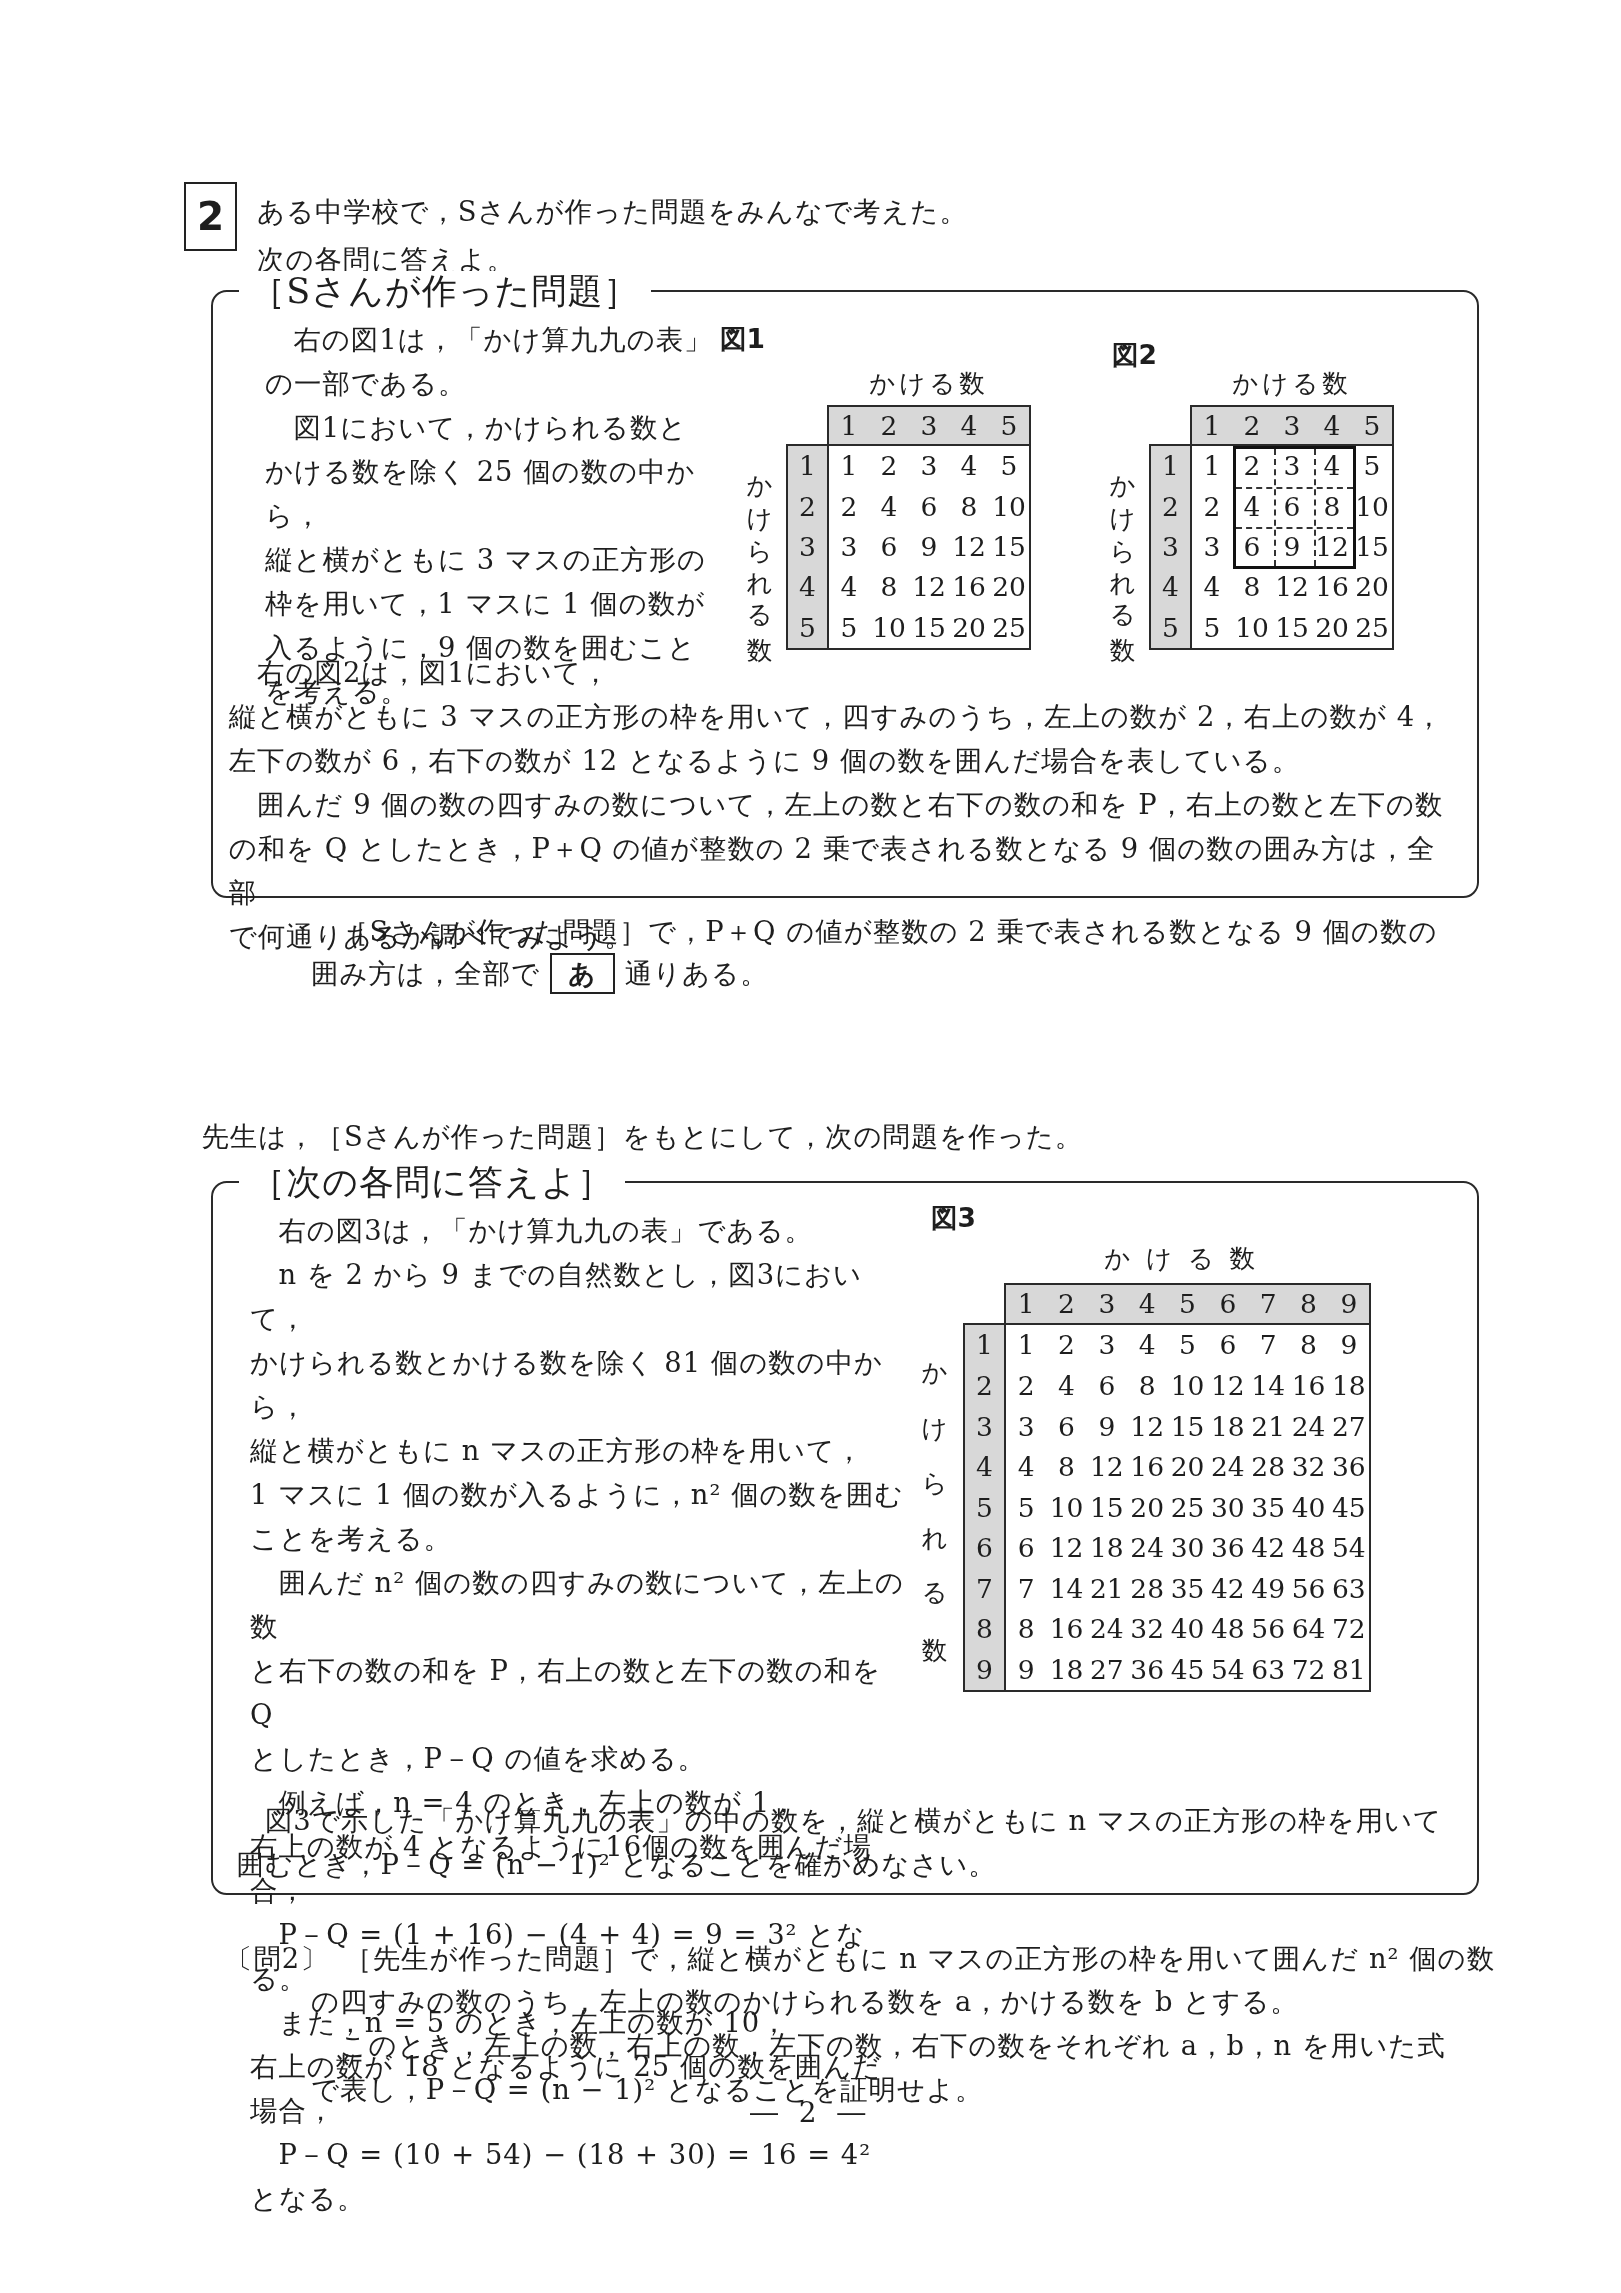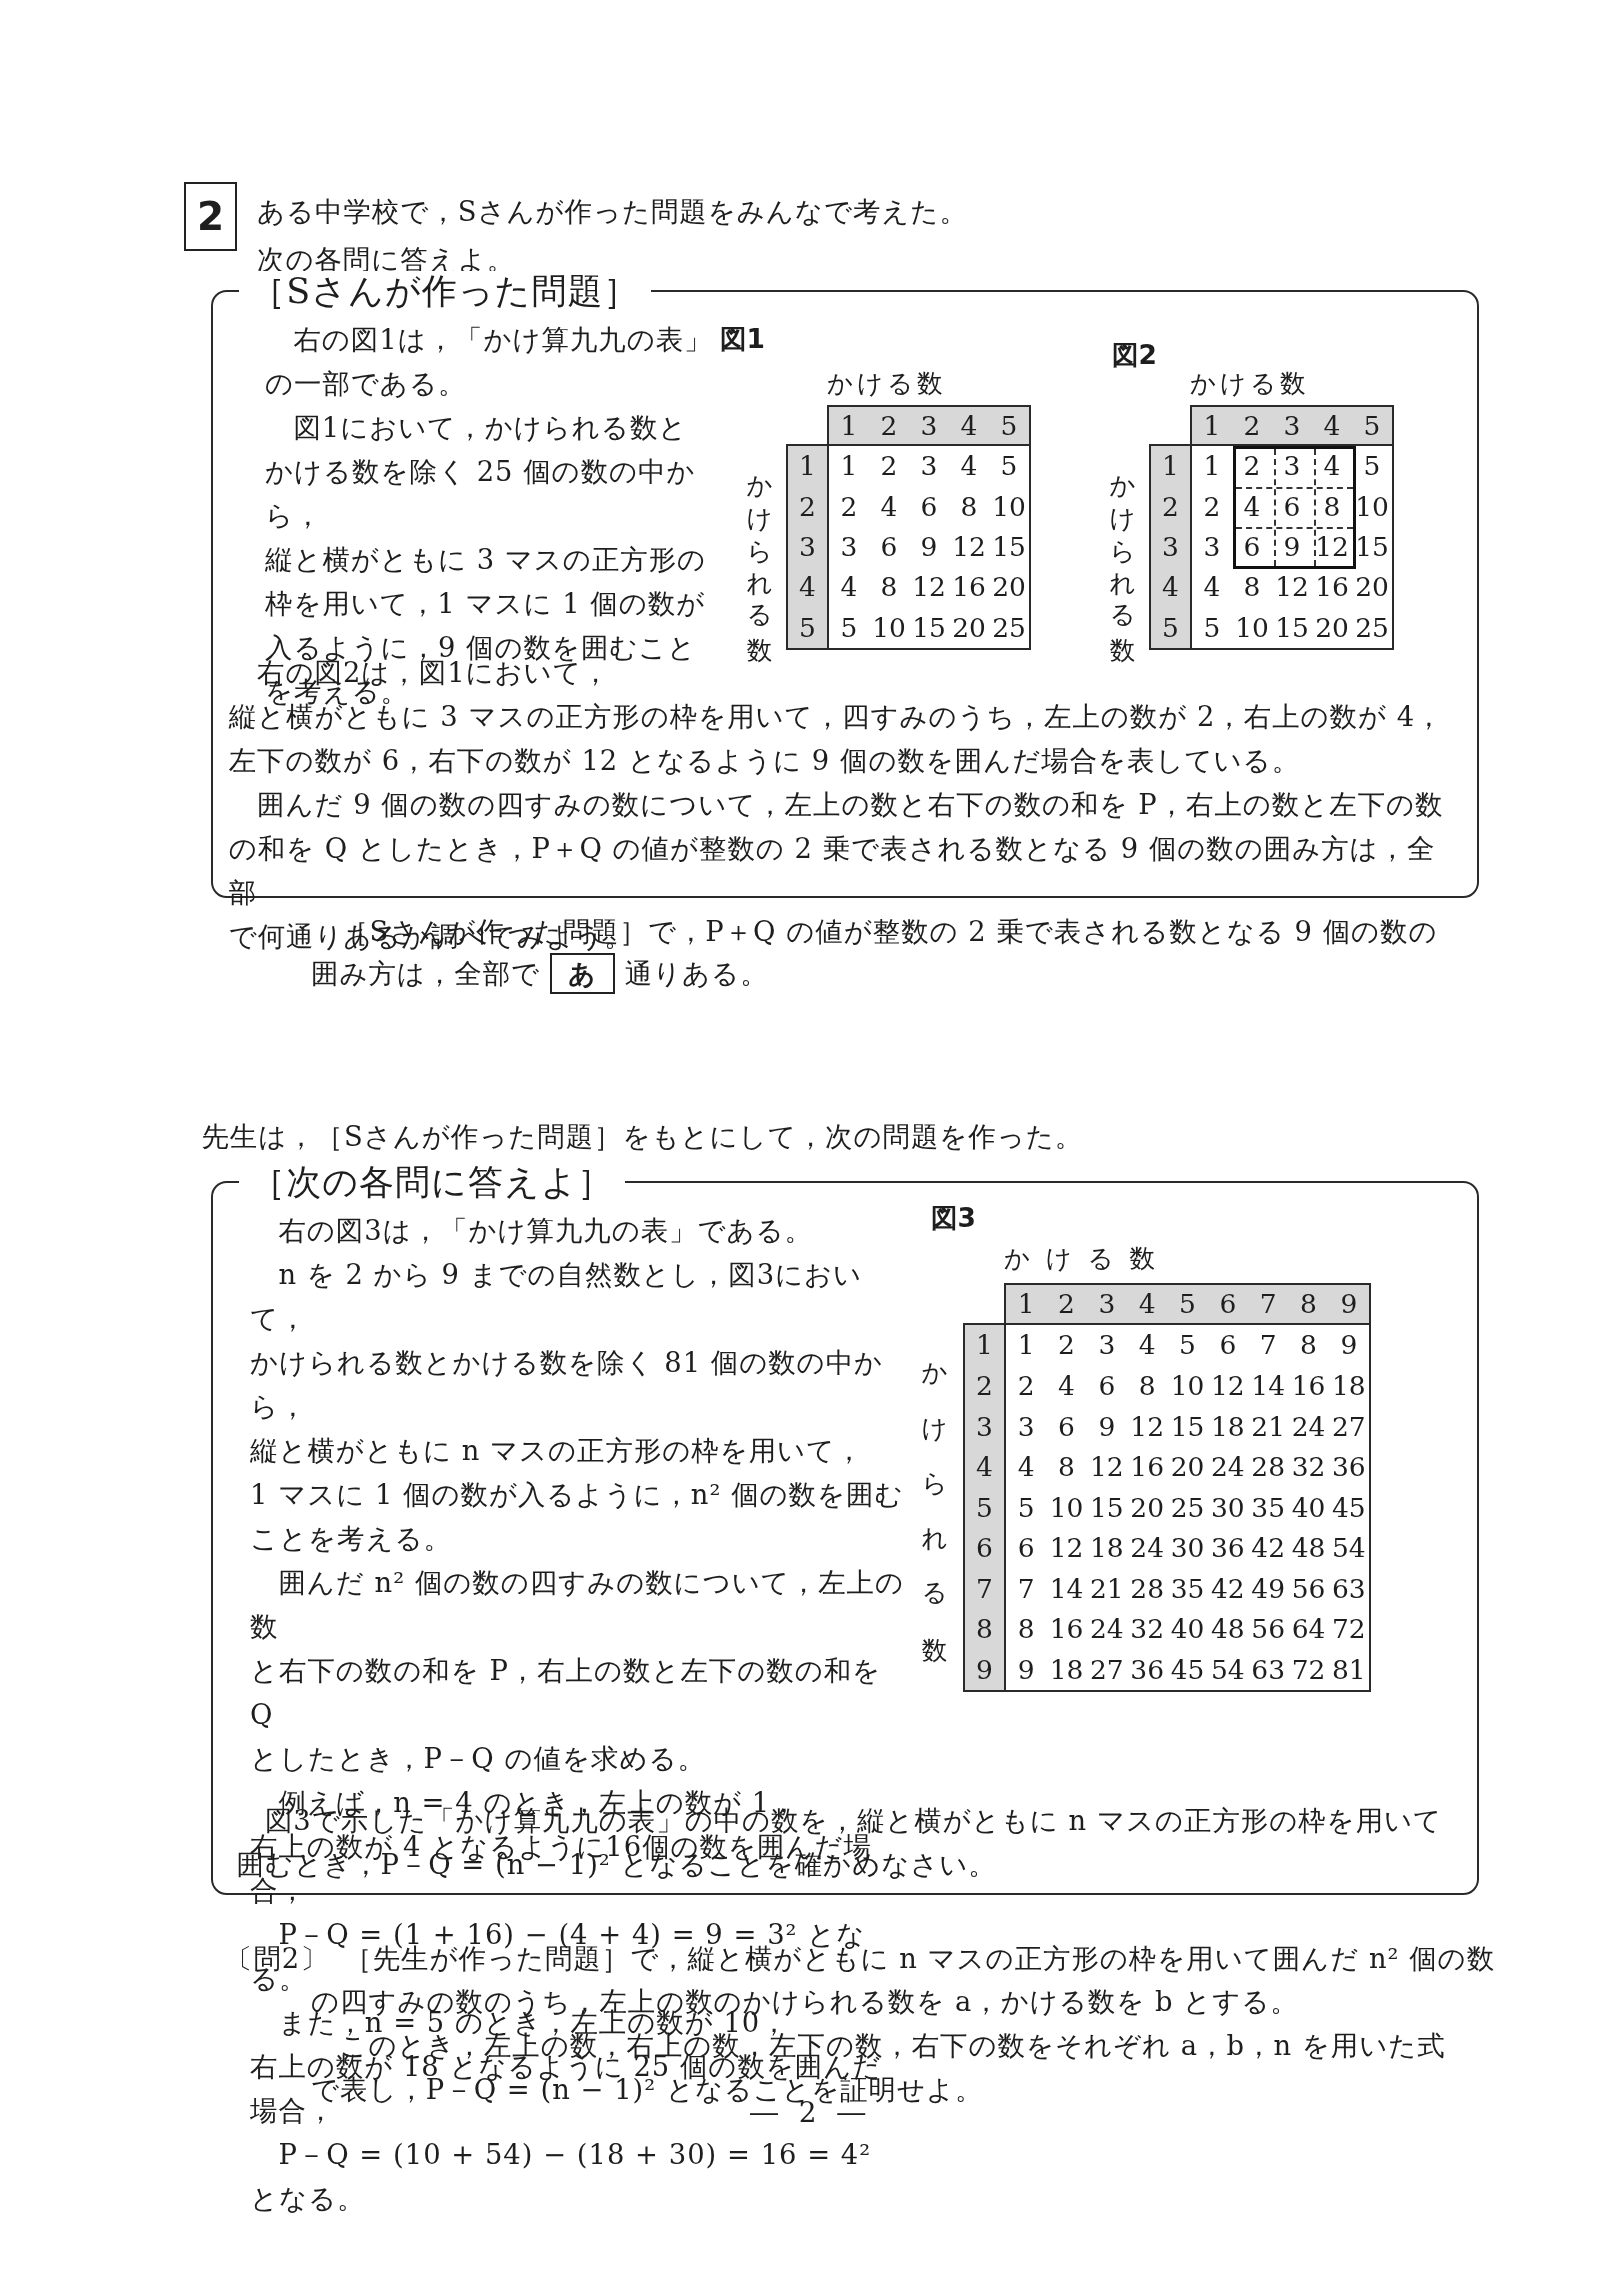--- a/index.html
+++ b/index.html
@@ -21,21 +21,21 @@
   
   .roundbox{position:absolute;border:2.5px solid #2a2a2a;border-radius:15.7px;background:#fff;}
   .boxlabel{
     position:absolute;left:25.5px;top:-20.6px;height:41px;background:#ffffff;
     padding:0 11.8px;font-size:35px;display:flex;align-items:center;letter-spacing:1px;
   }
 
   
   .fig{position:absolute;}
   .figlabel{position:absolute;font-size:26.5px;}
-  .toptitle{position:absolute;text-align:left;font-size:25.5px;letter-spacing:3.9px;}
+  .toptitle{position:absolute;text-align:center;font-size:25.5px;letter-spacing:3.9px;}
   .toptitle.wide{letter-spacing:15.7px;}
   .strip{position:absolute;background:#d8d8d8;border:2px solid #2a2a2a;display:grid;box-sizing:border-box;}
   .tbody{position:absolute;background:#ffffff;border:2px solid #2a2a2a;display:grid;box-sizing:border-box;}
   .cell{display:flex;align-items:center;justify-content:center;font-size:26.5px;}
   .sidetitle{position:absolute;writing-mode:vertical-rl;font-size:25.5px;letter-spacing:2.9px;}
   .sidetitle.wide{letter-spacing:25.5px;}
   .hl-square{position:absolute;border:3.4px solid #111;box-sizing:border-box;z-index:2;}
   .vdash{position:absolute;top:0;bottom:0;width:0;border-left:2px dashed #333;}
   .hdash{position:absolute;left:0;right:0;height:0;border-top:2px dashed #333;}
 

